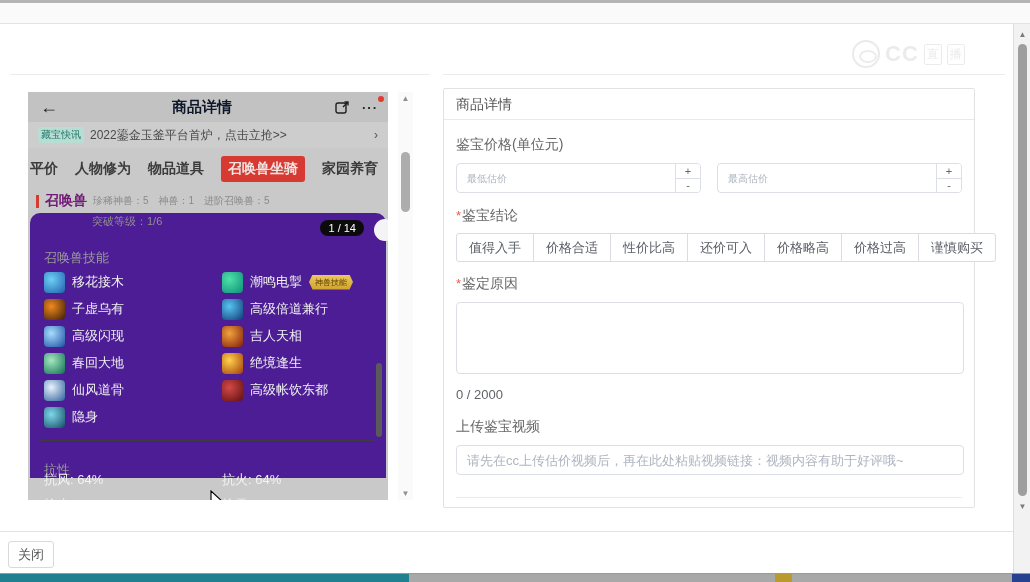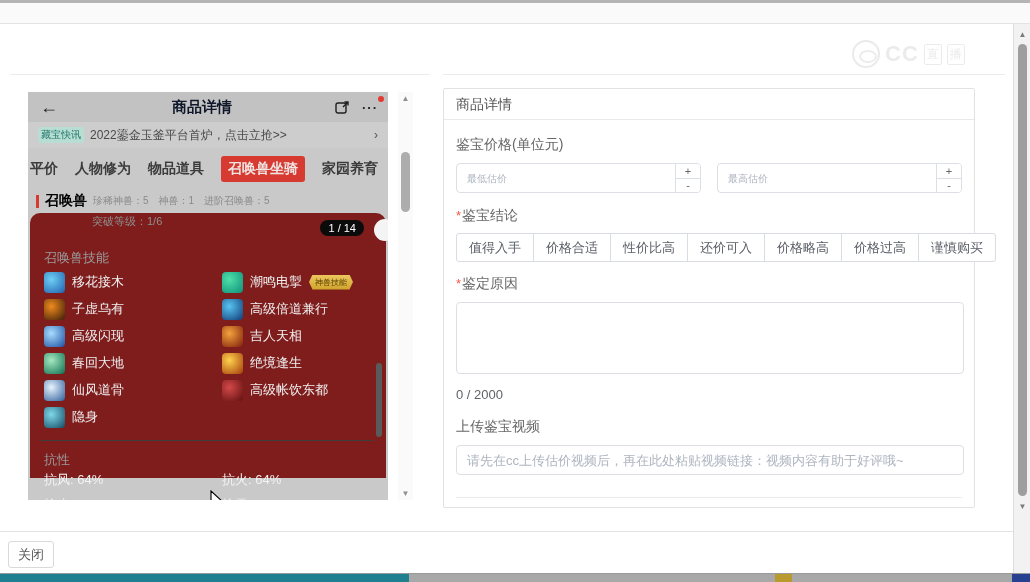--- a/index.html
+++ b/index.html
@@ -37,37 +37,37 @@
   .ph-more .dot { position:absolute; right:-6px; top:-4px; width:6px; height:6px; border-radius:50%; background:#e23b30; }
   .ph-banner { height:26px; background:#cdcdcd; display:flex; align-items:center; padding:0 10px; gap:6px; overflow:hidden; }
   .ph-banner .tag { background:#b8ddd3; color:#20766a; font-size:10px; padding:1px 3px; border-radius:2px; white-space:nowrap; }
   .ph-banner .txt { font-size:12px; color:#4a4a4a; white-space:nowrap; flex:1; }
   .ph-banner .arr { font-size:12px; color:#555; }
   .ph-tabs { height:42px; background:#c9c9c9; display:flex; align-items:center; gap:17px; padding:0 2px; white-space:nowrap; }
   .ptab { font-size:14px; color:#3c3c3c;font-weight:bold; }
   .ptab.active { background:#d63a31; color:#efe4e2; padding:4px 7px; border-radius:3px; }
   .ph-section { height:22px; background:#c9c9c9; display:flex; align-items:center; gap:6px; padding:0 8px; }
   .red-bar { width:3px; height:13px; background:#d63a31; }
-  .sec-name { font-size:14px; font-weight:bold; color:#000000; }
+  .sec-name { font-size:14px; font-weight:bold; color:#701a75; }
   .sec-sum { font-size:10px; color:#8a8a8a; }
 
   
-  #overlay { position:absolute; left:2px; top:121px; width:356px; height:265px; background:#7f1d1d; border-radius:10px 10px 0 0; }
+  #overlay { position:absolute; left:2px; top:121px; width:356px; height:265px; background:#4c1d95; border-radius:10px 10px 0 0; }
   .ov-break { position:absolute; left:62px; top:1px; font-size:11px; color:#8f8f8f; }
   .ov-counter { position:absolute; right:22px; top:7px; background:#0b0b0b; color:#fff; font-size:11px; padding:2px 8px; border-radius:10px; }
   .ov-fab { position:absolute; right:-10px; top:6px; width:22px; height:22px; background:#f4f4f4; border-radius:50%; }
   .ov-skill-title, .ov-resist-title { position:absolute; left:14px; font-size:13px; color:#9a9a9a; }
   .ov-skill-title { top:36px; }
   #skill-grid { position:absolute; left:14px; top:58px; width:330px; display:grid; grid-template-columns:178px 1fr; row-gap:5px; }
   .skill { display:flex; align-items:center; gap:7px; height:22px; }
   .skill .icon { width:21px; height:21px; border-radius:4px; flex:none; }
   .skill .nm { font-size:13px; color:#f0f0f0; white-space:nowrap; }
   .skill .badge { font-size:8px; color:#5d4100; background:linear-gradient(180deg,#ecc75e,#cfa32c); padding:2px 6px; clip-path:polygon(8% 0,92% 0,100% 50%,92% 100%,8% 100%,0 50%); white-space:nowrap; }
   .ov-div { position:absolute; left:10px; right:12px; top:227px; height:1px; background:#3d3d3d; }
-  .ov-resist-title { top:238px; }
+  .ov-resist-title { top:248px; }
   #resist-grid { position:absolute; left:14px; top:258px; width:330px; display:grid; grid-template-columns:178px 1fr; row-gap:7px; }
   .resist { font-size:13px; color:#f2f2f2; }
   .ov-scrollthumb { position:absolute; right:4px; top:150px; width:6px; height:74px; background:#5a5a5a; border-radius:3px; }
 
   
   #cursor { position:absolute; left:182px; top:398px; }
 
   
   #left-sb { position:absolute; left:398px; top:92px; width:15px; height:408px; background:#fafafa; }
   .sb-arrow { position:absolute; left:0; width:15px; text-align:center; font-size:8px; color:#8e8e8e; }

